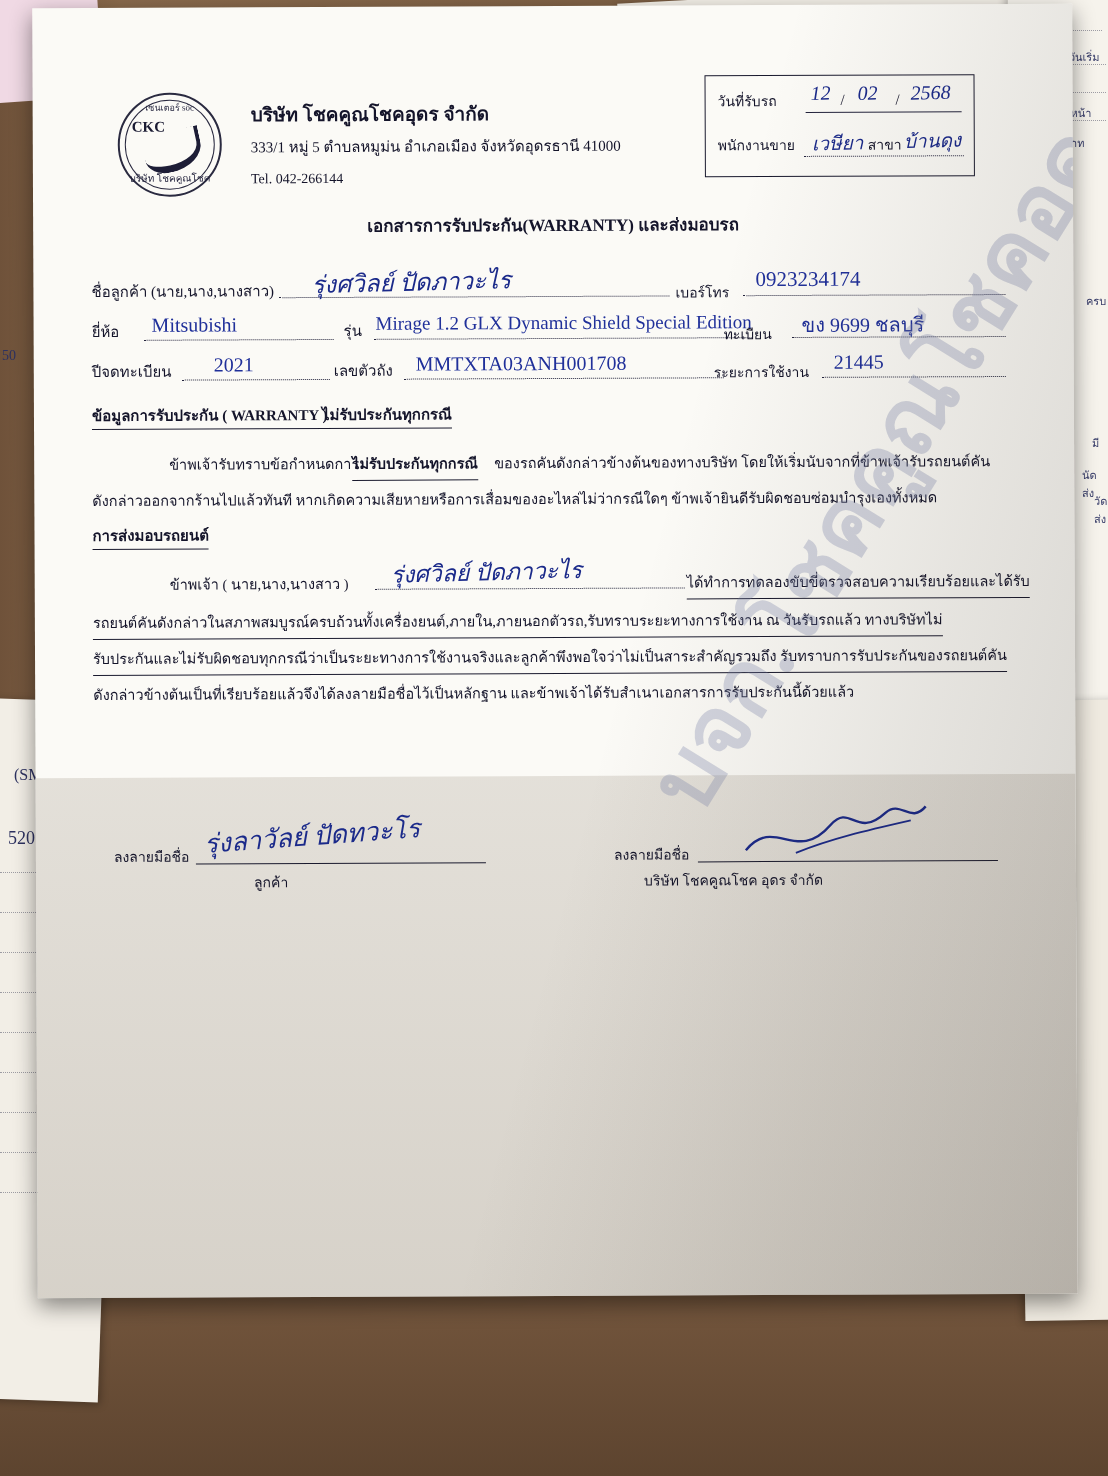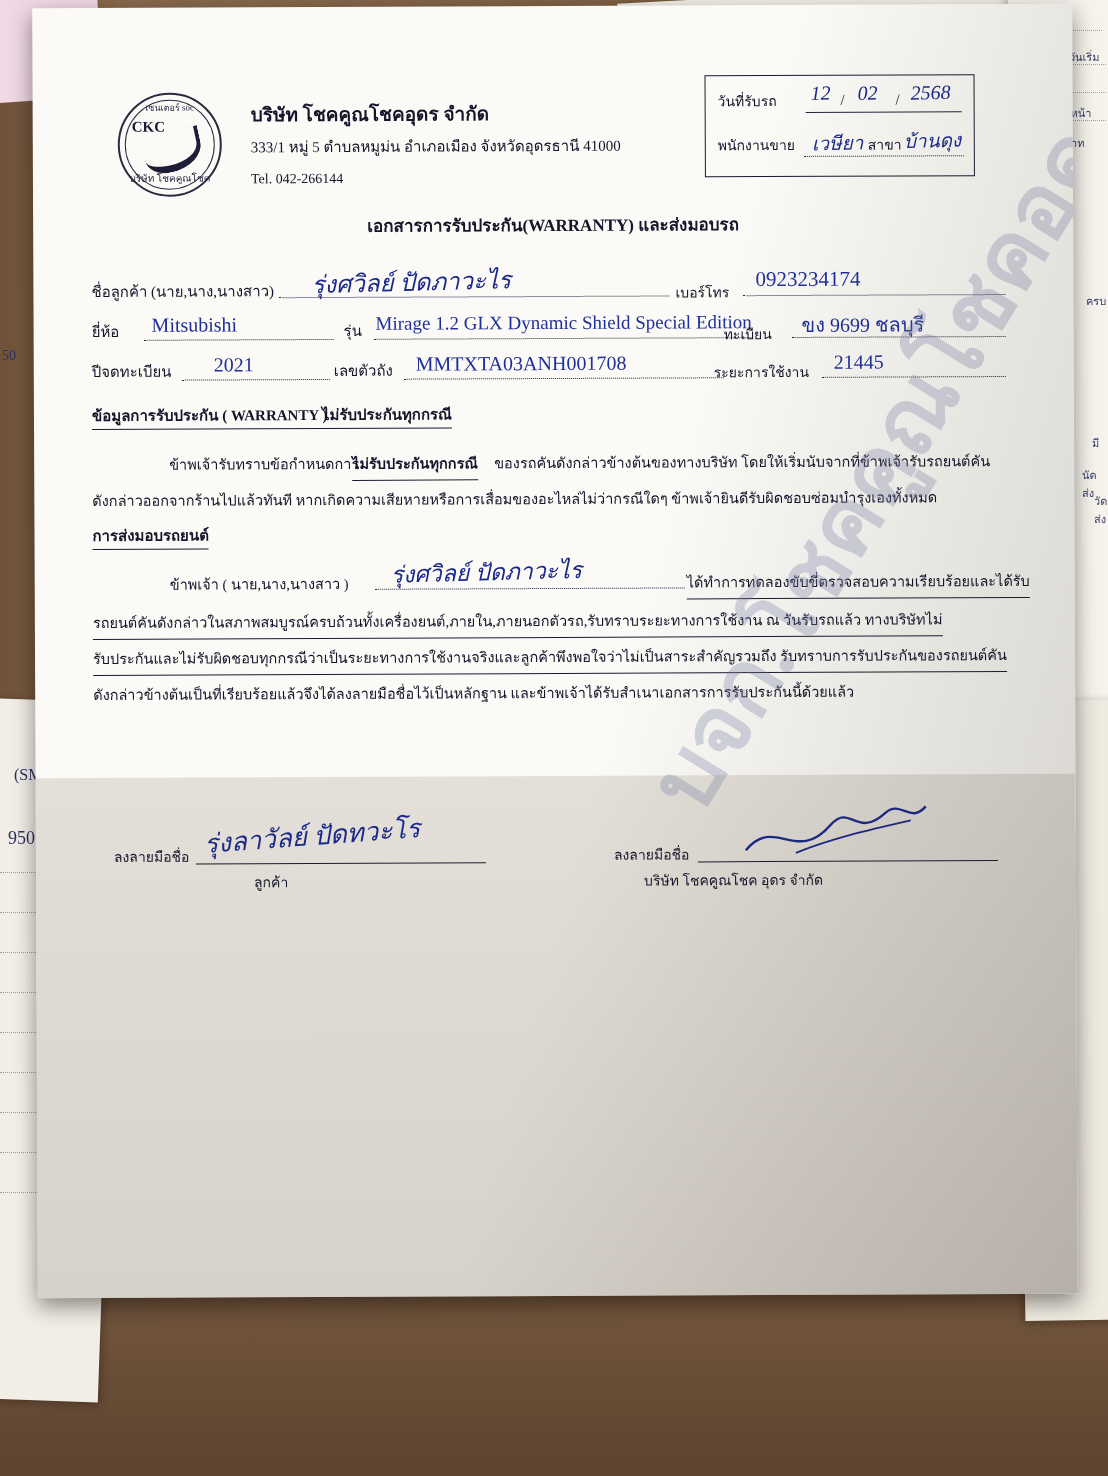--- a/index.html
+++ b/index.html
@@ -156,21 +156,21 @@
   <div class="side-txt" style="left:1054px;top:76px;">ซื้อ</div>
   <div class="side-line" style="left:1046px;top:92px;width:60px;"></div>
   <div class="side-txt" style="left:1050px;top:104px;">ส่วนหน้า</div>
   <div class="side-line" style="left:1046px;top:120px;width:60px;"></div>
   <div class="side-txt" style="left:1064px;top:134px;">บาท</div>
   <div class="side-txt" style="left:1086px;top:292px;">ครบ</div>
   <div class="side-txt" style="left:1082px;top:466px;">นัดส่ง</div>
   <div class="side-txt" style="left:1094px;top:492px;">วัดส่ง</div>
   <div class="side-txt" style="left:1092px;top:434px;">มี</div>
   <div class="side-txt" style="left:14px;top:766px;font-size:16px;color:#2d3160;">(SM</div>
-  <div class="side-txt" style="left:8px;top:828px;font-size:18px;color:#2d3160;">950</div>
+  <div class="side-txt" style="left:8px;top:828px;font-size:18px;color:#2d3160;">520</div>
   <div class="side-txt" style="left:2px;top:348px;font-size:14px;color:#2d3160;">50</div>
   <div class="side-line" style="left:0px;top:872px;width:70px;"></div>
   <div class="side-line" style="left:0px;top:912px;width:70px;"></div>
   <div class="side-line" style="left:0px;top:952px;width:70px;"></div>
   <div class="side-line" style="left:0px;top:992px;width:70px;"></div>
   <div class="side-line" style="left:0px;top:1032px;width:70px;"></div>
   <div class="side-line" style="left:0px;top:1072px;width:70px;"></div>
   <div class="side-line" style="left:0px;top:1112px;width:70px;"></div>
   <div class="side-line" style="left:0px;top:1152px;width:70px;"></div>
   <div class="side-line" style="left:0px;top:1192px;width:70px;"></div>

